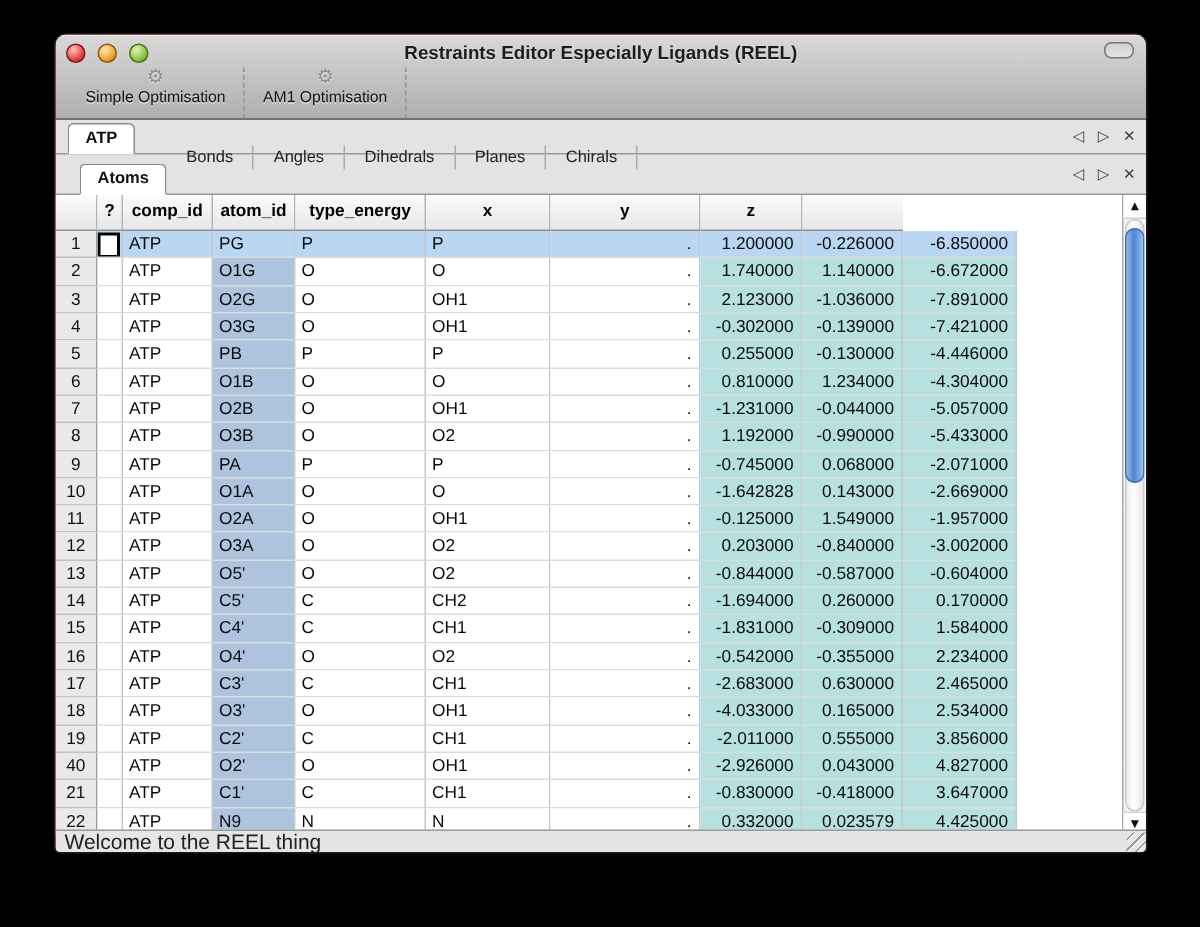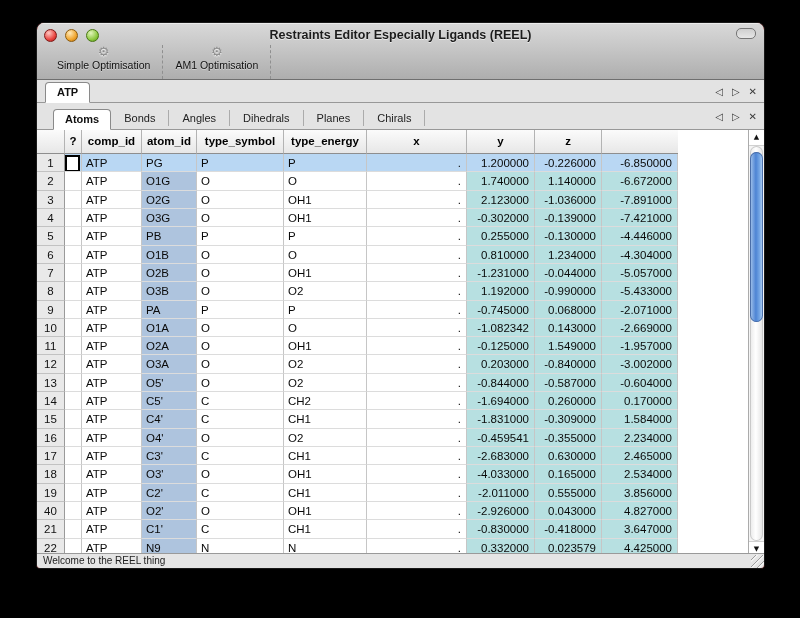--- a/index.html
+++ b/index.html
@@ -26,21 +26,21 @@
     font-family:"DejaVu Sans",sans-serif;}
   .tool-label{font-size:10.5px;color:#111;line-height:13px;text-shadow:0 1px 0 rgba(255,255,255,.4);text-align:right;}
   
   .tabstrip{background:#e3e3e3;border-bottom:1px solid #989898;display:flex;align-items:flex-end;
     position:relative;flex:0 0 auto;}
   #file-tabs{height:22px;padding-left:8px;}
   #section-tabs{height:26px;padding-left:16px;}
   .tab-sel{background:#fff;border:1px solid #8a8a8a;border-bottom:1px solid #fff;
     border-radius:4px 4px 0 0;margin-bottom:-1px;padding:0 11px;font-size:11px;font-weight:bold;
     color:#111;height:19px;line-height:19px;position:relative;z-index:2;}
-  .tab{font-size:11px;color:#222;padding:0 13px;height:16px;line-height:16px;margin-bottom:3px;
+  .tab{font-size:11px;color:#222;padding:0 13px;height:16px;line-height:16px;margin-bottom:16px;
     border-right:1px solid #ababab;}
   .tab:last-of-type{border-right:1px solid #ababab;}
   .strip-controls{position:absolute;right:7px;top:0;bottom:0;display:flex;align-items:center;gap:9px;
     font-size:10px;color:#3a3a3a;}
   .strip-controls span{cursor:default;}
   
   #main{position:relative;flex:1 1 auto;background:#fff;}
   :root{--cols:28px 17px 60px 55px 87px 83px 100px 68px 67px 76px 1fr;}
   #grid{position:absolute;left:0;top:0;width:712px;height:427px;overflow:hidden;}
   .thead{display:grid;grid-template-columns:var(--cols);height:24px;}
@@ -71,21 +71,21 @@
   .sb-arrow.up{top:0;border-bottom:1px solid #d0d0d0;}
   .sb-arrow.down{bottom:0;border-top:1px solid #d0d0d0;}
   #sb-track{position:absolute;left:1px;right:1px;top:16px;bottom:16px;border-radius:7px;
     background:linear-gradient(to right,#e9e9e9,#ffffff 45%,#e2e2e2);box-shadow:inset 0 0 0 1px #c9c9c9;}
   #sb-thumb{position:absolute;left:0;right:0;top:6px;height:170px;border-radius:7px;
     background:linear-gradient(to right,#a7c6ec,#4d84d4 45%,#78a9e6 75%,#b9d5f4);
     box-shadow:inset 0 0 0 1px #4a6ea8;}
   
   #statusbar{height:14px;background:#e5e5e5;border-top:1px solid #9a9a9a;position:relative;
     flex:0 0 auto;}
-  #status-text{font-size:10px;color:#222;line-height:14px;padding-left:6px;}
+  #status-text{font-size:14px;color:#222;line-height:14px;padding-left:6px;}
   #grip{position:absolute;right:0;bottom:0;width:13px;height:13px;
     background:repeating-linear-gradient(135deg,transparent 0 3px,#9c9c9c 3px 4px,#f2f2f2 4px 5px);}
 </style>
 </head>
 <body>
 
 <div id="window">
 
   <div id="chrome">
     <div id="titlebar">
@@ -130,21 +130,20 @@
     </div>
   </div>
 
   <div id="main">
     <div id="grid">
       <div class="thead">
         <div class="hc gut"></div>
         <div class="hc">?</div>
         <div class="hc">comp_id</div>
         <div class="hc">atom_id</div>
-        <div class="hc">type_symbol</div>
         <div class="hc">type_energy</div>
         <div class="hc">x</div>
         <div class="hc">y</div>
         <div class="hc">z</div>
         <div class="hc fill"></div>
       </div>
       <div id="tbody">
           <div class="trow selected">
     <div class="c gut">1</div>
     <div class="c flag">
@@ -265,21 +264,21 @@
     <div class="c fill"></div>
   </div>
           <div class="trow">
     <div class="c gut">10</div>
     <div class="c flag"></div>
     <div class="c left">ATP</div>
     <div class="c left aid">O1A</div>
     <div class="c left">O</div>
     <div class="c left">O</div>
     <div class="c right">.</div>
-    <div class="c right xyz">-1.082342</div>
+    <div class="c right xyz">-1.642828</div>
     <div class="c right xyz">0.143000</div>
     <div class="c right xyz">-2.669000</div>
     <div class="c fill"></div>
   </div>
           <div class="trow">
     <div class="c gut">11</div>
     <div class="c flag"></div>
     <div class="c left">ATP</div>
     <div class="c left aid">O2A</div>
     <div class="c left">O</div>
@@ -343,21 +342,21 @@
     <div class="c fill"></div>
   </div>
           <div class="trow">
     <div class="c gut">16</div>
     <div class="c flag"></div>
     <div class="c left">ATP</div>
     <div class="c left aid">O4'</div>
     <div class="c left">O</div>
     <div class="c left">O2</div>
     <div class="c right">.</div>
-    <div class="c right xyz">-0.459541</div>
+    <div class="c right xyz">-0.542000</div>
     <div class="c right xyz">-0.355000</div>
     <div class="c right xyz">2.234000</div>
     <div class="c fill"></div>
   </div>
           <div class="trow">
     <div class="c gut">17</div>
     <div class="c flag"></div>
     <div class="c left">ATP</div>
     <div class="c left aid">C3'</div>
     <div class="c left">C</div>

